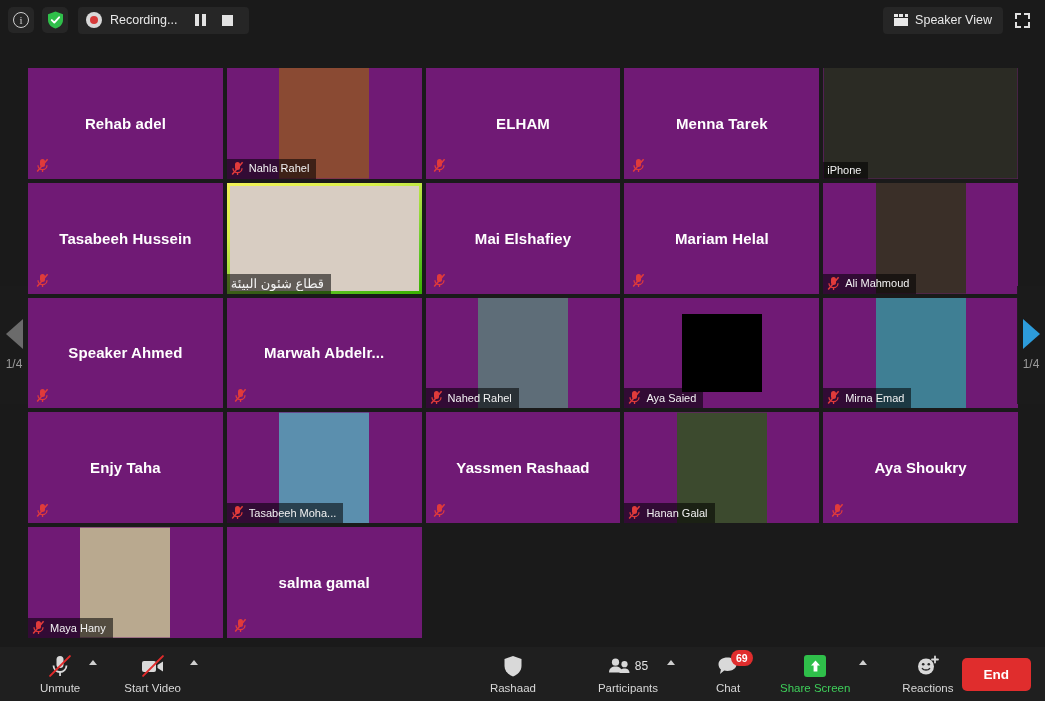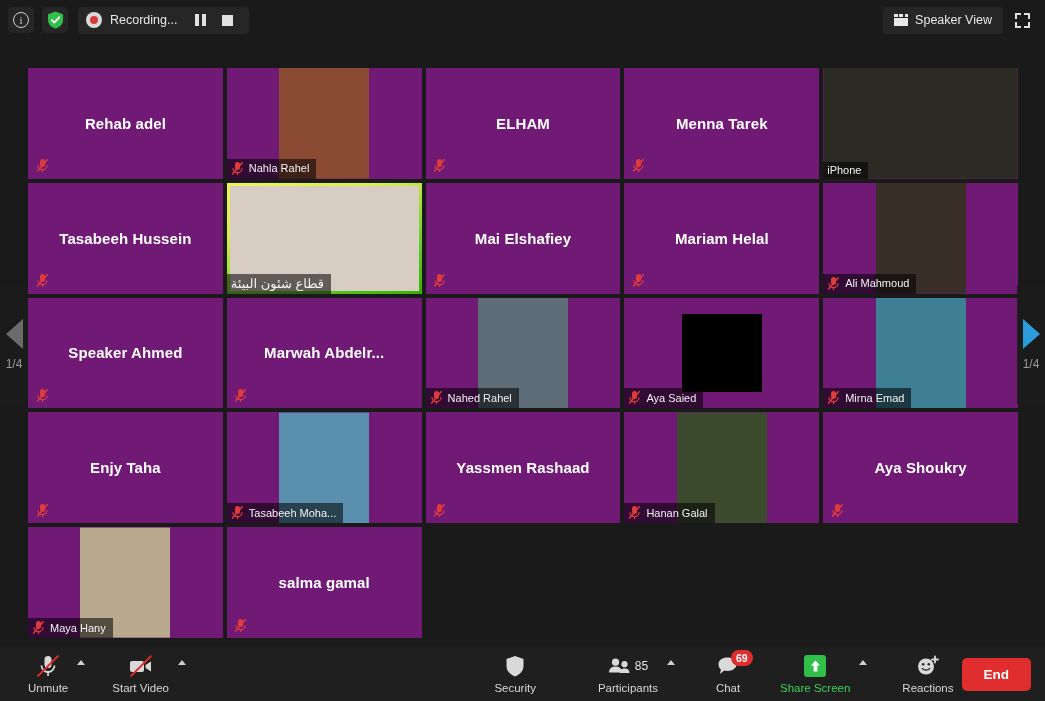--- a/index.html
+++ b/index.html
@@ -511,21 +511,21 @@
       <span class="pg">1/4</span>
     </div>
     <div class="nav right">
       <span class="tri-r"></span>
       <span class="pg">1/4</span>
     </div>
   </div>
 
   <div class="toolbar">
 
-    <div class="tb-item" style="margin-left:20px;">
+    <div class="tb-item" style="margin-left:32px;">
       <span class="tb-ico">
         <svg width="22" height="24" viewBox="0 0 22 24">
           <rect x="7.5" y="2" width="7" height="12" rx="3.5" fill="#d9d9d9"></rect>
           <path d="M4.5 11.5 a6.5 6.5 0 0 0 13 0" stroke="#d9d9d9" stroke-width="1.8" fill="none"></path>
           <rect x="10.2" y="18" width="1.7" height="4" fill="#d9d9d9"></rect>
         </svg>
         <span class="slash"></span>
       </span>
       <span class="tb-lbl">Unmute</span>
     </div>
@@ -548,21 +548,21 @@
     </div>
 
     <div class="sp"></div>
 
     <div class="tb-item">
       <span class="tb-ico">
         <svg width="20" height="23" viewBox="0 0 20 23">
           <path d="M10 1 L18.5 4 V11 C18.5 16 14.6 19.8 10 21.5 C5.4 19.8 1.5 16 1.5 11 V4 Z" fill="#d9d9d9"></path>
         </svg>
       </span>
-      <span class="tb-lbl">Security</span>
+      <span class="tb-lbl">Rashaad</span>
     </div>
 
     <div class="tb-item" style="margin-left:46px;">
       <span class="tb-ico" style="align-items:center;">
         <svg width="24" height="17" viewBox="0 0 24 17">
           <circle cx="7.5" cy="4.2" r="3.6" fill="#d9d9d9"></circle>
           <path d="M1 14.5 C1 10.6 4 8.6 7.5 8.6 C11 8.6 14 10.6 14 14.5 Z" fill="#d9d9d9"></path>
           <circle cx="16.5" cy="6.2" r="3.1" fill="#d9d9d9"></circle>
           <path d="M11.5 15 C11.5 11.8 13.8 10.4 16.5 10.4 C19.2 10.4 21.5 11.8 21.5 15 Z" fill="#d9d9d9"></path>
         </svg>

